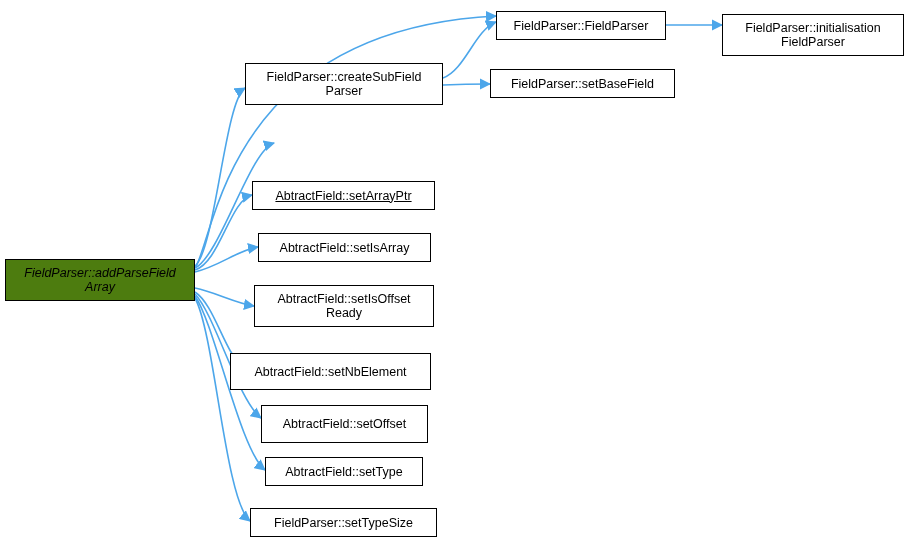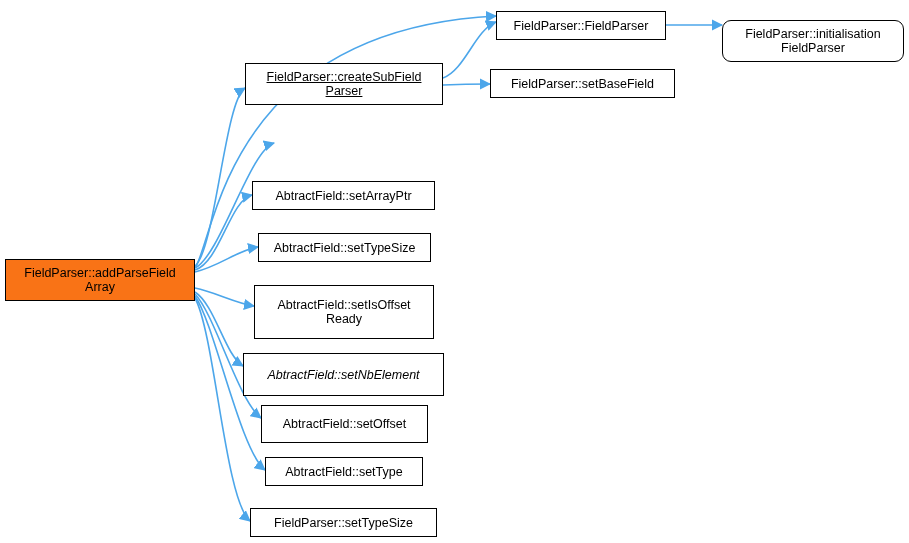--- a/index.html
+++ b/index.html
@@ -31,22 +31,23 @@
     font-size: 12.5px;
     line-height: 14px;
     display: flex;
     align-items: center;
     justify-content: center;
     text-align: center;
     padding: 8px 4px;
     white-space: pre-line;
   }
   .node.current {
-    background: #f97316;
+    background: #4d7c0f;
     border-color: #000000;
+    font-style: italic;
   }
 </style>
 </head>
 <body>
 
 <div id="canvas">
   <svg id="edges" xmlns="http://www.w3.org/2000/svg">
     <defs>
       <marker id="arrow" viewBox="0 0 10 10" refX="9" refY="5" markerWidth="7" markerHeight="7" orient="auto-start-reverse">
         <path d="M 0 0 L 10 5 L 0 10 z" fill="#4ca6ea"></path>
@@ -63,27 +64,27 @@
         <path d="M 195 294 C 215 315 238 400 261 418" marker-end="url(#arrow)"></path>
         <path d="M 195 296 C 215 325 240 450 265 470" marker-end="url(#arrow)"></path>
         <path d="M 195 298 C 215 335 225 500 250 521" marker-end="url(#arrow)"></path>
         <path d="M 443 78 C 465 70 475 30 496 22" marker-end="url(#arrow)"></path>
         <path d="M 443 85 C 465 84 475 84 490 84" marker-end="url(#arrow)"></path>
         <path d="M 666 25 L 722 25" marker-end="url(#arrow)"></path>
       </g>
   </svg>
 <div class="node current" style="left: 5px; top: 259px; width: 190px; height: 42px;">FieldParser::addParseField
 Array</div>
-    <div class="node" style="left: 245px; top: 63px; width: 198px; height: 42px; text-decoration: underline;">FieldParser::createSubField
+    <div class="node" style="left: 245px; top: 63px; width: 198px; height: 42px;">FieldParser::createSubField
 Parser</div>
-    <div class="node" style="left: 252px; top: 181px; width: 183px; height: 29px;">AbtractField::setArrayPtr</div>
-    <div class="node" style="left: 258px; top: 233px; width: 173px; height: 29px;">AbtractField::setTypeSize</div>
-    <div class="node" style="left: 254px; top: 285px; width: 180px; height: 54px;">AbtractField::setIsOffset
+    <div class="node" style="left: 252px; top: 181px; width: 183px; height: 29px; text-decoration: underline;">AbtractField::setArrayPtr</div>
+    <div class="node" style="left: 258px; top: 233px; width: 173px; height: 29px;">AbtractField::setIsArray</div>
+    <div class="node" style="left: 254px; top: 285px; width: 180px; height: 42px;">AbtractField::setIsOffset
 Ready</div>
-    <div class="node" style="left: 243px; top: 353px; width: 201px; height: 43px; font-style: italic;">AbtractField::setNbElement</div>
+    <div class="node" style="left: 230px; top: 353px; width: 201px; height: 37px;">AbtractField::setNbElement</div>
     <div class="node" style="left: 261px; top: 405px; width: 167px; height: 38px;">AbtractField::setOffset</div>
     <div class="node" style="left: 265px; top: 457px; width: 158px; height: 29px;">AbtractField::setType</div>
     <div class="node" style="left: 250px; top: 508px; width: 187px; height: 29px;">FieldParser::setTypeSize</div>
     <div class="node" style="left: 496px; top: 11px; width: 170px; height: 29px;">FieldParser::FieldParser</div>
     <div class="node" style="left: 490px; top: 69px; width: 185px; height: 29px;">FieldParser::setBaseField</div>
-    <div class="node" style="left: 722px; top: 20px; width: 182px; height: 42px; border-radius: 9px;">FieldParser::initialisation
+    <div class="node" style="left: 722px; top: 14px; width: 182px; height: 42px;">FieldParser::initialisation
 FieldParser</div>
   </div>
 
 </body></html>

